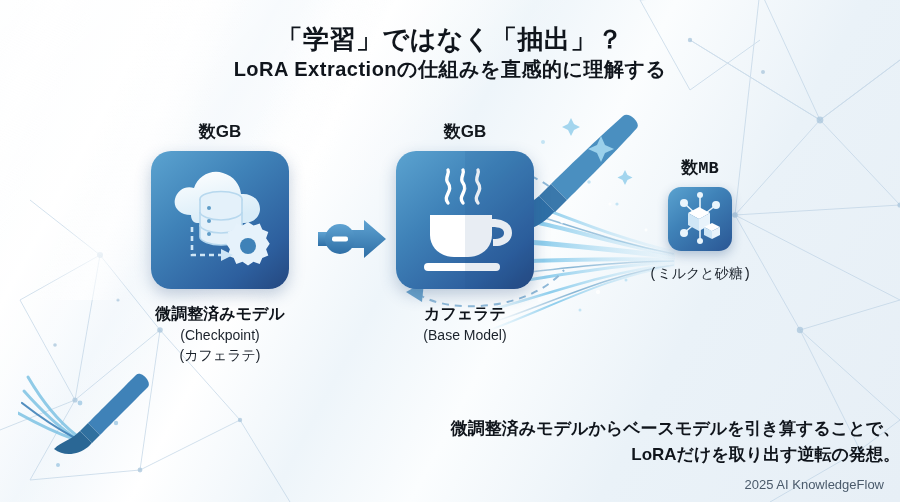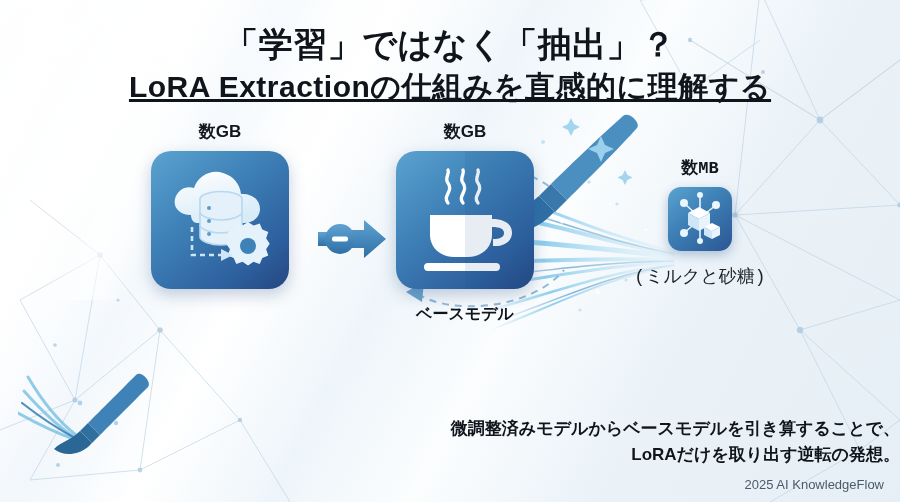--- a/index.html
+++ b/index.html
@@ -29,22 +29,22 @@
             linear-gradient(112deg, rgba(255,255,255,0) 38%, rgba(255,255,255,.85) 45%, rgba(255,255,255,0) 52%),
             linear-gradient(112deg, rgba(255,255,255,0) 60%, rgba(255,255,255,.75) 66%, rgba(255,255,255,0) 73%);
   }
 
   
   .title {
     position:absolute; left:0; top:22px; width:900px;
     text-align:center; color:#10151c;
     font-weight:bold; line-height:1.32;
   }
-  .title .l1 { display:block; font-size:34px; letter-spacing:.5px;text-align:center; }
-  .title .l2 { display:block; font-size:30px; letter-spacing:.5px;text-decoration:underline; }
+  .title .l1 { display:block; font-size:26px; letter-spacing:.5px;text-align:center; }
+  .title .l2 { display:block; font-size:20px; letter-spacing:.5px; }
 
   
   .stage { position:absolute; left:0; top:120px; width:768px; height:280px; }
 
   .node { position:absolute; text-align:center; }
 
   .size-label {
     font-size:17px; font-weight:bold; color:#12171d;
     margin-bottom:8px; white-space:nowrap;
   }
@@ -60,21 +60,21 @@
     background:linear-gradient(140deg,#5ba3d0 0%,#3f82b8 38%,#2d5f9e 78%,#24477f 100%); }
   .tile.small { width:64px; height:64px; border-radius:13px;
     background:linear-gradient(140deg,#5ba3d0 0%,#3f82b8 40%,#2a5694 100%);
     box-shadow:0 4px 11px rgba(40,80,130,.32); }
   .tile svg { position:absolute; inset:0; }
 
   
   .caption { margin-top:14px; line-height:1.42; white-space:nowrap; }
   .cap-main { font-size:16px; font-weight:bold; color:#10151c; display:block; }
   .cap-sub  { font-size:14px; color:#1b222b; display:block; }
-  .cap-sub2 { font-size:18px; color:#1b222b; display:block; }
+  .cap-sub2 { font-size:14px; color:#1b222b; display:block; }
 
   
   #node-checkpoint { left:100px; top:0px;  width:240px; }
   #node-base       { left:345px; top:0px;  width:240px; }
   #node-lora       { left:585px; top:36px; width:230px;font-family:Liberation Mono, monospace; }
 
   .op {
     position:absolute; left:318px; top:96px; width:72px; height:46px;
   }
 
@@ -258,20 +258,25 @@
                      2.2 -6.2 -3.6 -5.5 3.6 -5.5 -2.2 -6.2 6 -2.6 2.6 -6 6.2 2.2 z"></path>
             <circle cx="0" cy="0" r="8" fill="#3f82b8"></circle>
           </g>
 
           <g stroke="#cfe6f6" stroke-width="2.6" fill="none" stroke-dasharray="5 4">
             <path d="M41 76 L41 104 L72 104"></path>
           </g>
           <path d="M70 98 L82 104 L70 110 Z" fill="#cfe6f6"></path>
         </svg>
       </div>
+      <div class="caption">
+        <span class="cap-main">微調整済みモデル</span>
+        <span class="cap-sub">(Checkpoint)</span>
+        <span class="cap-sub2">(カフェラテ)</span>
+      </div>
     </div>
 
     <div class="op">
       <svg viewBox="0 0 72 46">
         <defs>
           <linearGradient id="opg" x1="0" y1="0" x2="0" y2="1">
             <stop offset="0%" stop-color="#5fa3d2"></stop>
             <stop offset="100%" stop-color="#2f6fa6"></stop>
           </linearGradient>
         </defs>
@@ -295,21 +300,22 @@
           <g fill="none" stroke="#ffffff" stroke-width="3.4" stroke-linecap="round">
             <path d="M52 52 C46 45 58 40 52 32 C48 27 54 23 52 19"></path>
             <path d="M67 52 C61 45 73 40 67 32 C63 27 69 23 67 19"></path>
             <path d="M82 52 C76 45 88 40 82 32 C78 27 84 23 82 19"></path>
           </g>
 
           <rect x="69" y="0" width="69" height="138" fill="#1f4f86" opacity="0.10"></rect>
         </svg>
       </div>
       <div class="caption">
-        <span class="cap-main">ベースモデル</span>
+        <span class="cap-main">カフェラテ</span>
+        <span class="cap-sub">(Base Model)</span>
       </div>
     </div>
 
     <div class="node" id="node-lora">
       <div class="size-label">数MB</div>
       <div class="tile small">
         <svg viewBox="0 0 64 64">
           <g stroke="#e8f4fc" stroke-width="1.6" fill="none">
             <path d="M16 16 L31 30 M48 18 L33 30 M16 46 L30 34 M32 8 L32 26 M32 38 L32 54 M44 44 L34 36"></path>
           </g>

